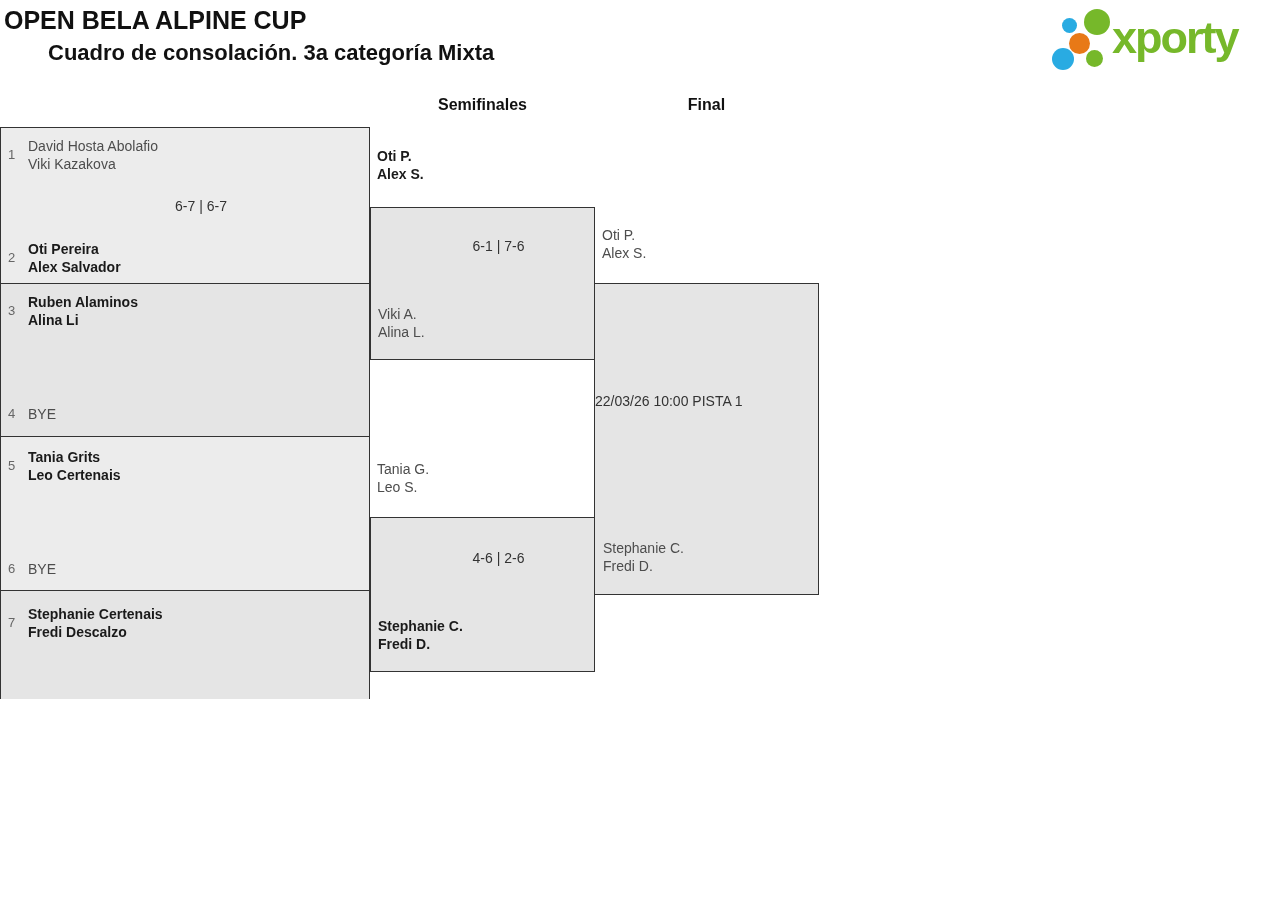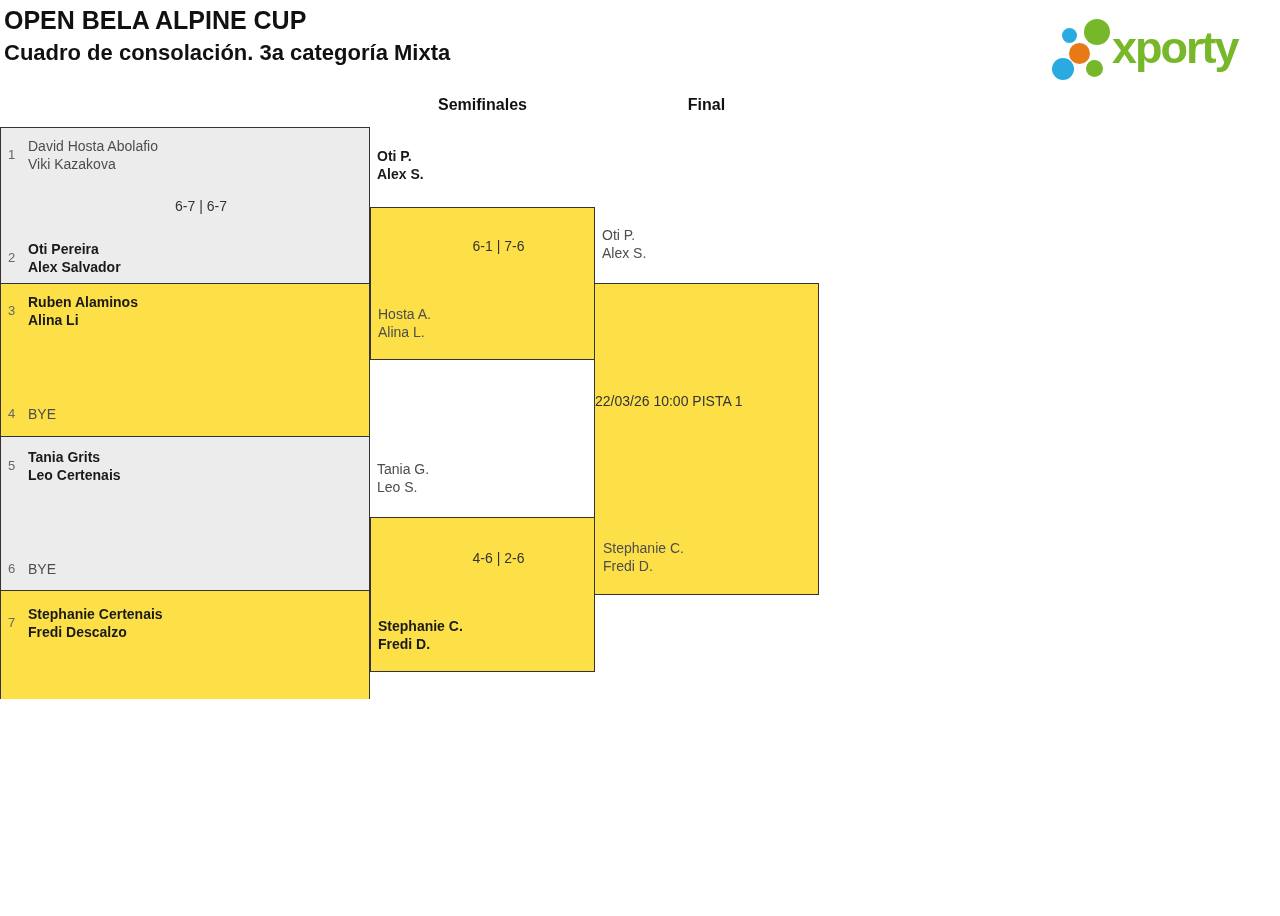--- a/index.html
+++ b/index.html
@@ -3,38 +3,38 @@
 <meta charset="utf-8">
 <style>
   html,body{margin:0;padding:0;background:#fff;}
   .page{
     position:relative;width:1280px;height:699px;background:#fff;overflow:hidden;
     font-family:"Liberation Sans",sans-serif;color:#1a1a1a;
   }
   
   .title-block{position:absolute;left:4px;top:4px;}
   .page-title{font-size:25px;font-weight:700;color:#111;line-height:32px;}
-  .page-subtitle{font-size:22px;font-weight:700;color:#111;line-height:30px;margin-top:2px;}
+  .page-subtitle{font-size:22px;font-weight:700;color:#111;line-height:30px;margin-top:2px;margin-left:44px;}
   
-  .logo{position:absolute;left:1050px;top:14px;width:230px;height:80px;}
+  .logo{position:absolute;left:1050px;top:4px;width:230px;height:80px;}
   .dot{position:absolute;border-radius:50%;}
   .dot-blue-sm{left:12px;top:14px;width:15px;height:15px;background:#29abe2;}
   .dot-green-lg{left:34px;top:5px;width:26px;height:26px;background:#76b82a;}
   .dot-orange{left:19px;top:29px;width:21px;height:21px;background:#e87917;}
   .dot-blue-lg{left:2px;top:44px;width:22px;height:22px;background:#29abe2;}
   .dot-green-sm{left:36px;top:46px;width:17px;height:17px;background:#76b82a;}
   .logo-word{position:absolute;left:62px;top:0;font-size:45px;font-weight:700;color:#76b82a;
     letter-spacing:-2px;line-height:68px;}
   
   .round-header{position:absolute;top:96px;font-size:16px;font-weight:700;color:#111;text-align:center;}
   .rh-qf{left:0;width:370px;}
   .rh-sf{left:370px;width:225px;}
   .rh-f{left:594px;width:225px;}
   
-  .box{position:absolute;border:1px solid #333;box-sizing:border-box;background:#fde047;}
+  .box{position:absolute;border:1px solid #333;box-sizing:border-box;background:#e5e5e5;}
   .box.gray{background:#ececec;}
   
   .team{position:absolute;font-size:14px;line-height:18px;color:#4d4d4d;white-space:nowrap;}
   .team.winner{color:#1a1a1a;font-weight:700;}
   .seed{position:absolute;font-size:13px;line-height:18px;color:#666;}
   .score{position:absolute;left:16px;width:100%;text-align:center;font-size:14px;color:#333;}
   .schedule{position:absolute;left:0;width:100%;text-align:left;font-size:14px;color:#333;}
   .floating{position:absolute;font-size:14px;line-height:18px;color:#4d4d4d;white-space:nowrap;}
   .floating.winner{color:#1a1a1a;font-weight:700;}
 </style>
@@ -110,21 +110,21 @@
     </div>
   </div>
 
   <div class="floating winner" style="left:377px;top:147px;">
     <div>Oti P.</div>
     <div>Alex S.</div>
   </div>
   <div class="box" style="left:370px;top:207px;width:225px;height:153px;">
     <div class="score" style="top:30px;">6-1 | 7-6</div>
     <div class="team" style="left:7px;top:97px;">
-      <div>Hosta A.</div>
+      <div>Viki A.</div>
       <div>Alina L.</div>
     </div>
   </div>
 
   <div class="floating" style="left:377px;top:460px;">
     <div>Tania G.</div>
     <div>Leo S.</div>
   </div>
   <div class="box" style="left:370px;top:517px;width:225px;height:155px;">
     <div class="score" style="top:32px;">4-6 | 2-6</div>

